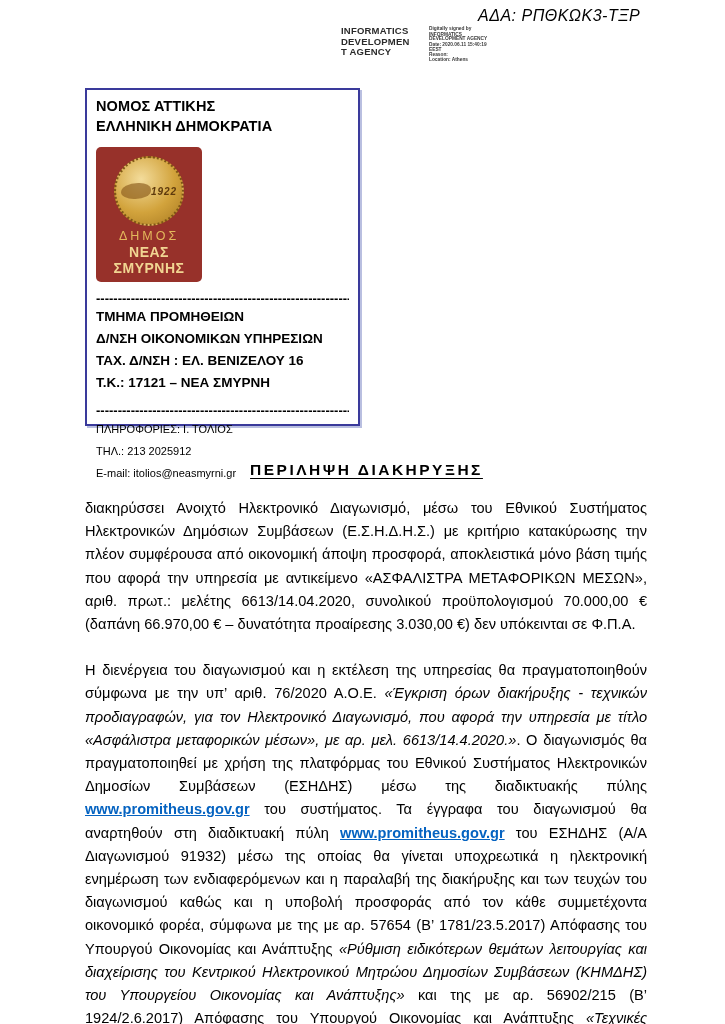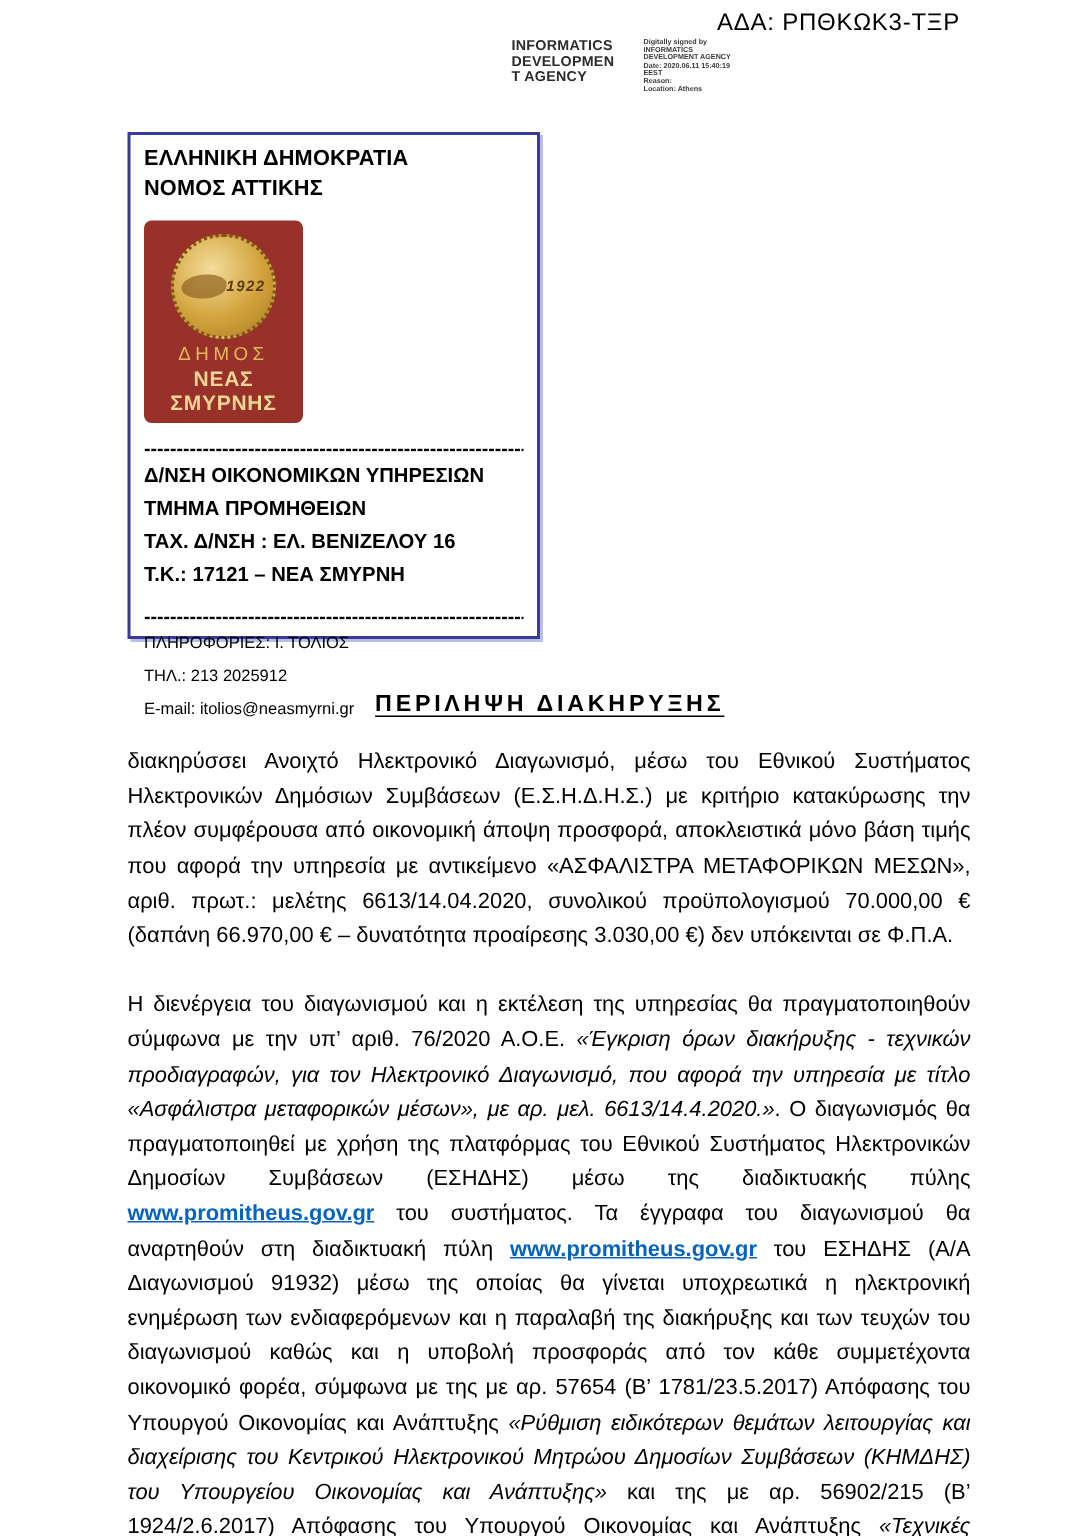--- a/index.html
+++ b/index.html
@@ -8,21 +8,21 @@
     width:725px;height:1024px;
     margin:0 auto;
     background:#ffffff;
     font-family:"Liberation Sans", sans-serif;
     color:#000;
     overflow:hidden;
   }
   
   .ada{
     position:absolute;left:478px;top:7px;
-    font-size:16px;font-weight:500;letter-spacing:.5px;
+    font-size:16px;font-weight:500;letter-spacing:.5px;font-style:italic;
   }
   .stamp{
     position:absolute;left:341px;top:26px;
     display:flex;gap:6px;align-items:flex-start;
   }
   .stamp-agency{
     width:82px;
     font-size:9.5px;line-height:10.5px;font-weight:700;
     color:#2b2b2b;letter-spacing:.2px;
   }
@@ -118,35 +118,35 @@
       <div>DEVELOPMENT AGENCY</div>
       <div>Date: 2020.06.11 15:40:19</div>
       <div>EEST</div>
       <div>Reason:</div>
       <div>Location: Athens</div>
     </div>
   </div>
 
   <div class="header-table">
     <div class="cell cell-left">
+      <div class="gov-line">ΝΟΜΟΣ ΑΤΤΙΚΗΣ</div>
       <div class="gov-line">ΕΛΛΗΝΙΚΗ ΔΗΜΟΚΡΑΤΙΑ</div>
-      <div class="gov-line">ΝΟΜΟΣ ΑΤΤΙΚΗΣ</div>
 
       <div class="logo-box">
         <div class="coin">
           <div class="coin-figure"></div>
           <div class="coin-year">1922</div>
         </div>
         <div class="logo-caption1">ΔΗΜΟΣ</div>
         <div class="logo-caption2">ΝΕΑΣ ΣΜΥΡΝΗΣ</div>
       </div>
 
       <div class="divider">------------------------------------------------------------</div>
+      <div class="dept-line">ΤΜΗΜΑ ΠΡΟΜΗΘΕΙΩΝ</div>
       <div class="dept-line">Δ/ΝΣΗ ΟΙΚΟΝΟΜΙΚΩΝ ΥΠΗΡΕΣΙΩΝ</div>
-      <div class="dept-line">ΤΜΗΜΑ ΠΡΟΜΗΘΕΙΩΝ</div>
       <div class="dept-line">ΤΑΧ. Δ/ΝΣΗ : ΕΛ. ΒΕΝΙΖΕΛΟΥ 16</div>
       <div class="dept-line">Τ.Κ.: 17121 – ΝΕΑ ΣΜΥΡΝΗ</div>
       <div class="divider">------------------------------------------------------------</div>
       <div class="contact-line">ΠΛΗΡΟΦΟΡΙΕΣ: Ι. ΤΟΛΙΟΣ</div>
       <div class="contact-line">ΤΗΛ.: 213 2025912</div>
       <div class="contact-line">E-mail: itolios@neasmyrni.gr</div>
     </div>
 
   </div>
 

